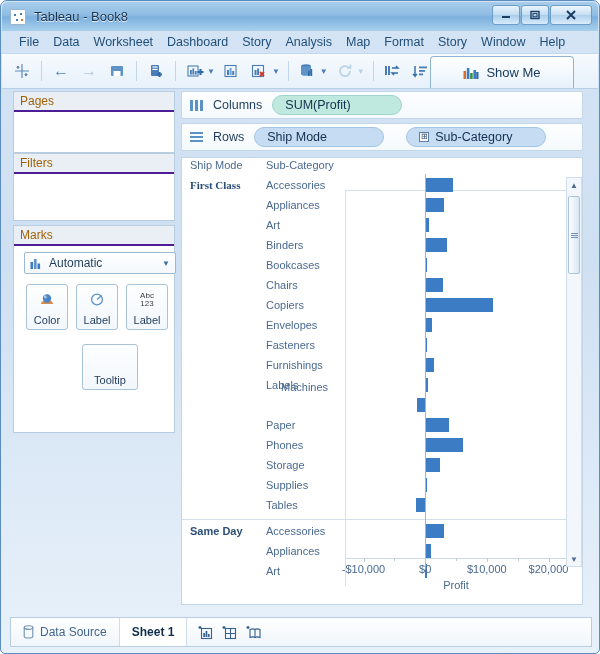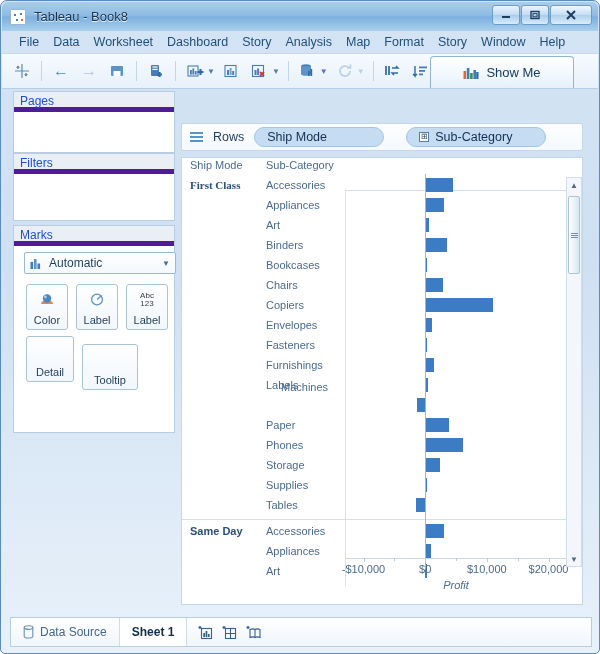--- a/index.html
+++ b/index.html
@@ -92,22 +92,22 @@
     display:flex; align-items:center; justify-content:center; gap:7px;
     font-size:13px; color:#173c60; cursor:default;
   }
 
   
   .lpanel {
     position:absolute; left:12px;
     background:#ffffff; border:1px solid #b9cde0;
   }
   .lpanel-head {
-    height:20px; background:#e9eff5; border-bottom:5px solid #4c1d95;
-    font-size:12px; color:#1d4ed8; padding:2px 6px 0 6px;
+    height:20px; background:#e9eff5; border-bottom:2px solid #4c1d95;
+    font-size:12px; color:#a16207; padding:2px 6px 0 6px;
   }
   #pages-panel { top:90px; width:162px; height:62px; }
   #filters-panel { top:152px; width:162px; height:68px; }
   #marks-panel { top:224px; width:162px; height:208px; }
 
   #marks-select {
     position:absolute; left:10px; top:26px; width:152px; height:22px;
     background: linear-gradient(180deg,#ffffff 0%,#f4f8fc 100%);
     border:1px solid #9db9d2; border-radius:2px;
     display:flex; align-items:center; font-size:12px; color:#1f3b5c;
@@ -425,31 +425,36 @@
       <span>Label</span>
     </div>
 
     <div class="markbtn" style="left:112px; top:58px;">
       <span class="mb-ic">
         <div class="abc123">Abc<br>123</div>
       </span>
       <span>Label</span>
     </div>
 
-    <div class="markbtn" style="left:12px; top:110px; width:48px;">
-      <span class="mb-ic"></span>
-      <span>Detail</span>
-    </div>
 
     <div class="markbtn" style="left:68px; top:110px; width:56px;margin-top:8px;">
       <span class="mb-ic"></span>
       <span>Tooltip</span>
     </div>
   </div>
 
+  <div class="shelf" id="cols-shelf">
+    <span class="shelf-ic cols">
+      <i style="left:0"></i>
+        <i style="left:5px"></i>
+        <i style="left:10px"></i>
+    </span>
+    <span class="shelf-label">Columns</span>
+    <span class="pill green">SUM(Profit)</span>
+  </div>
 
   <div class="shelf" id="rows-shelf">
     <span class="shelf-ic rows">
       <i style="top:0; width:13px"></i>
         <i style="top:4px; width:13px"></i>
         <i style="top:8px; width:13px"></i>
     </span>
     <span class="shelf-label">Rows</span>
     <span class="pill blue" style="width:130px;">Ship Mode</span>
     <span class="pill blue" style="width:140px; margin-left:22px;">
@@ -510,21 +515,21 @@
         <div class="rowlbl-sub" style="top: 371px;">Appliances</div>
         <div class="bar" style="left: 243.167px; width: 5.55px; top: 370px;"></div>
         <div class="rowlbl-sub" style="top: 391px;">Art</div>
         <div class="bar" style="left: 243.167px; width: 1.5px; top: 390px;"></div>
         <div id="vline" style="position: absolute; top: 0px; height: 396px; width: 1px; background: rgb(159, 182, 204); left: 243.167px;"></div>
       </div>
 
     <div id="axis">
       <div class="tickline"></div>
 
-      <div class="axtitle" style="left: 274px; transform: translateX(-50%); font-style: italic;">Profit</div>
+      <div class="axtitle" style="left: 274px; transform: translateX(-50%);">Profit</div>
     <div class="tick" style="left: 181.5px;"></div>
         <div class="tlbl" style="left: 181.5px;">-$10,000</div>
         <div class="tick" style="left: 243.167px;"></div>
         <div class="tlbl" style="left: 243.167px;">$0</div>
         <div class="tick" style="left: 304.833px;"></div>
         <div class="tlbl" style="left: 304.833px;">$10,000</div>
         <div class="tick" style="left: 366.5px;"></div>
         <div class="tlbl" style="left: 366.5px;">$20,000</div>
         <div class="tick" style="left: 212.333px; height: 3px;"></div>
         <div class="tick" style="left: 274px; height: 3px;"></div>

